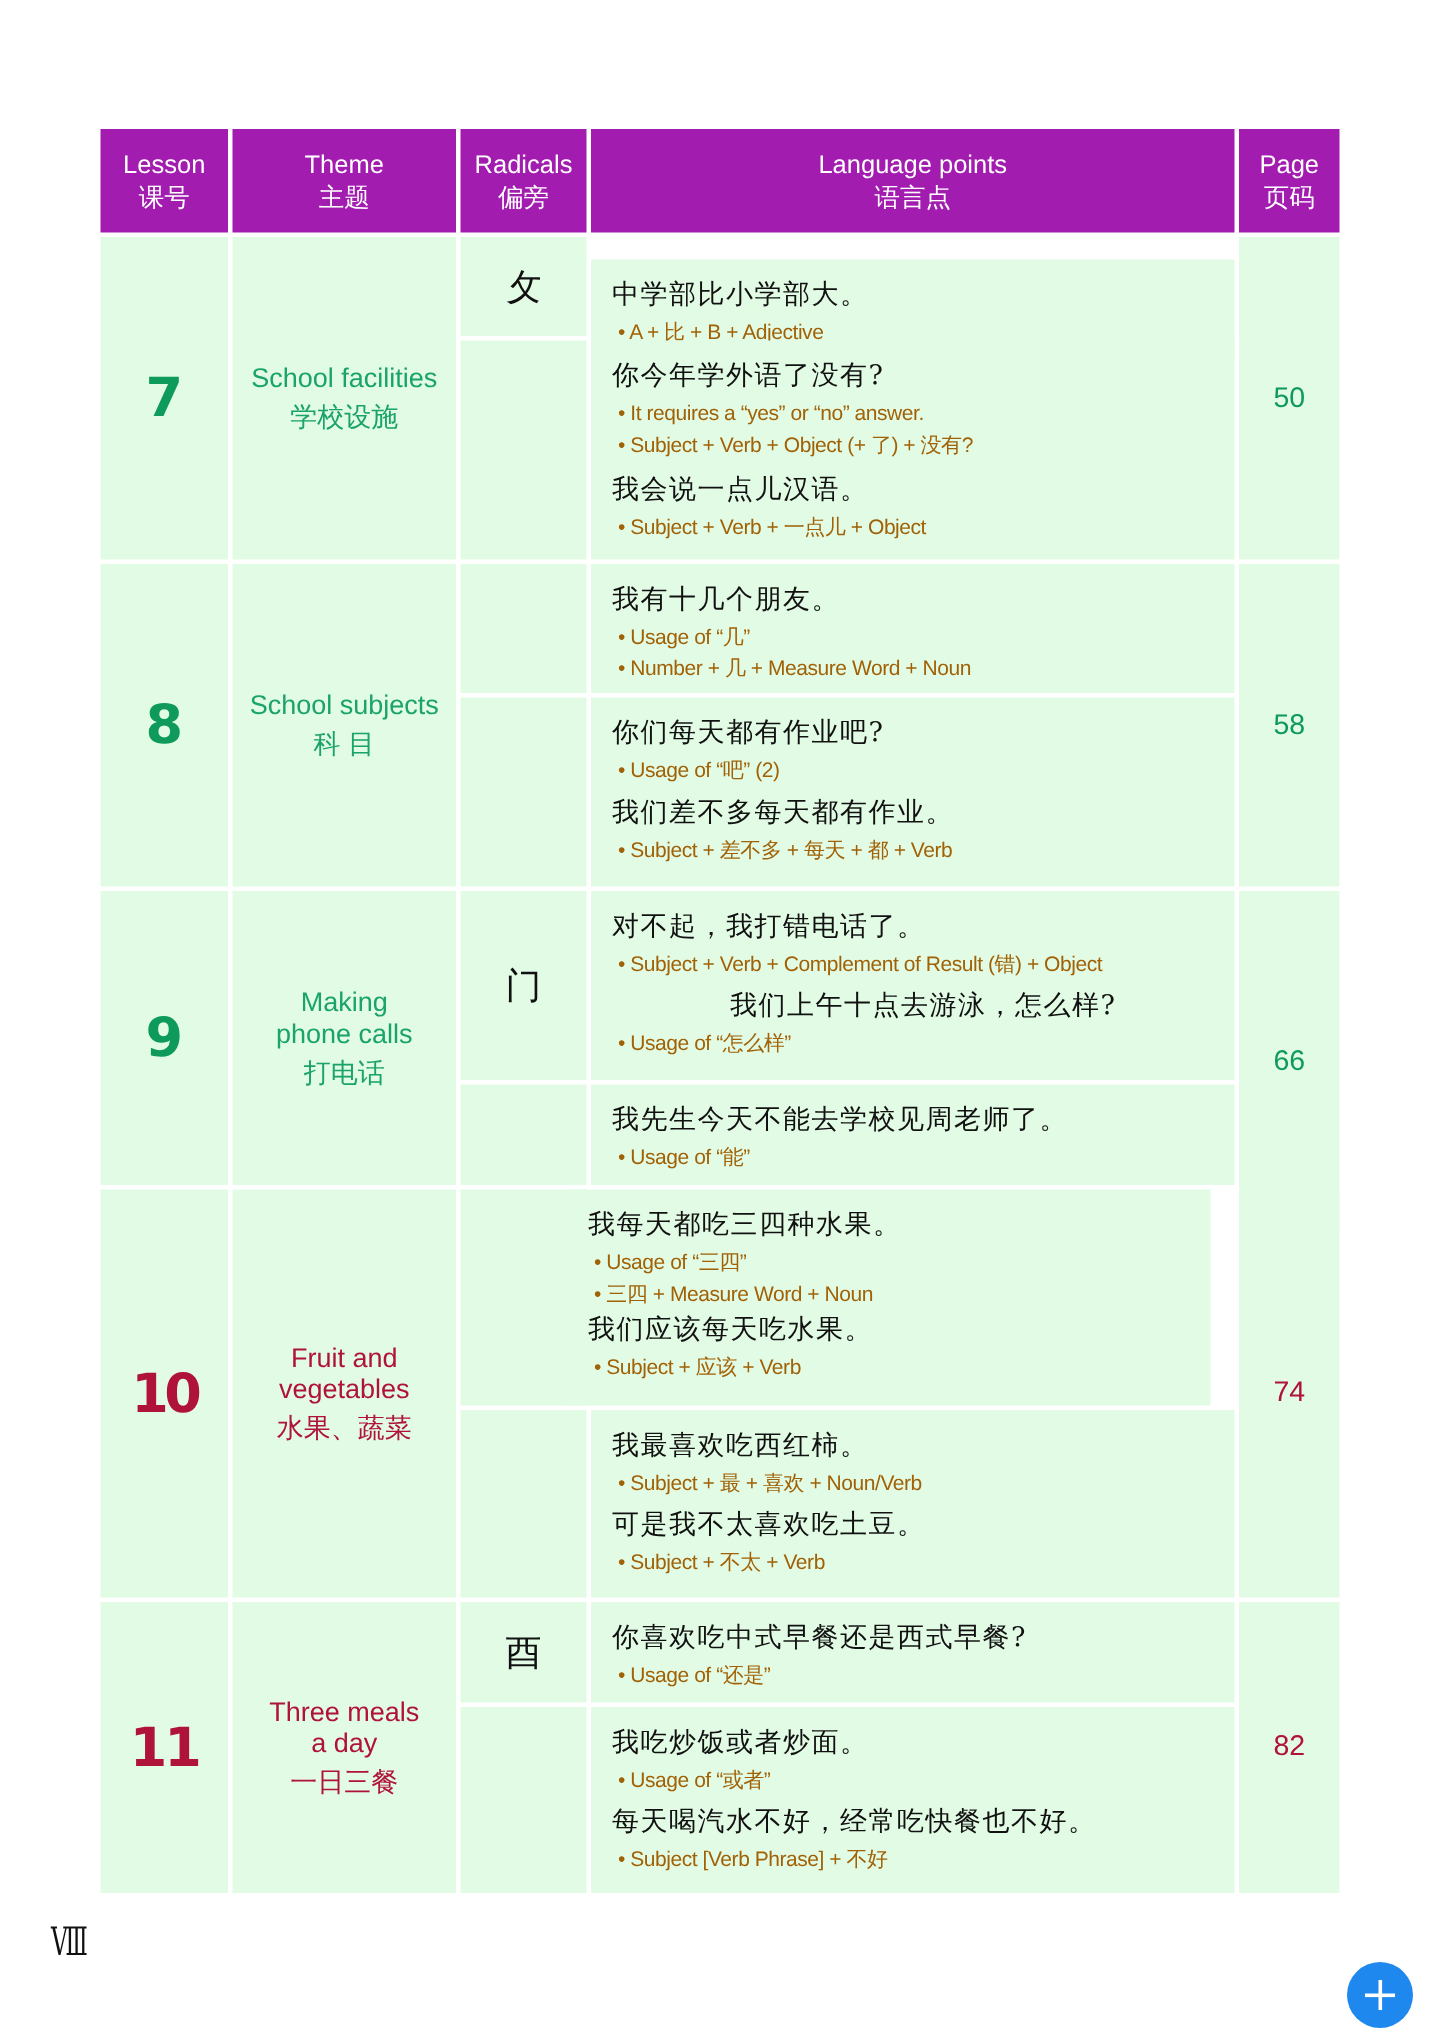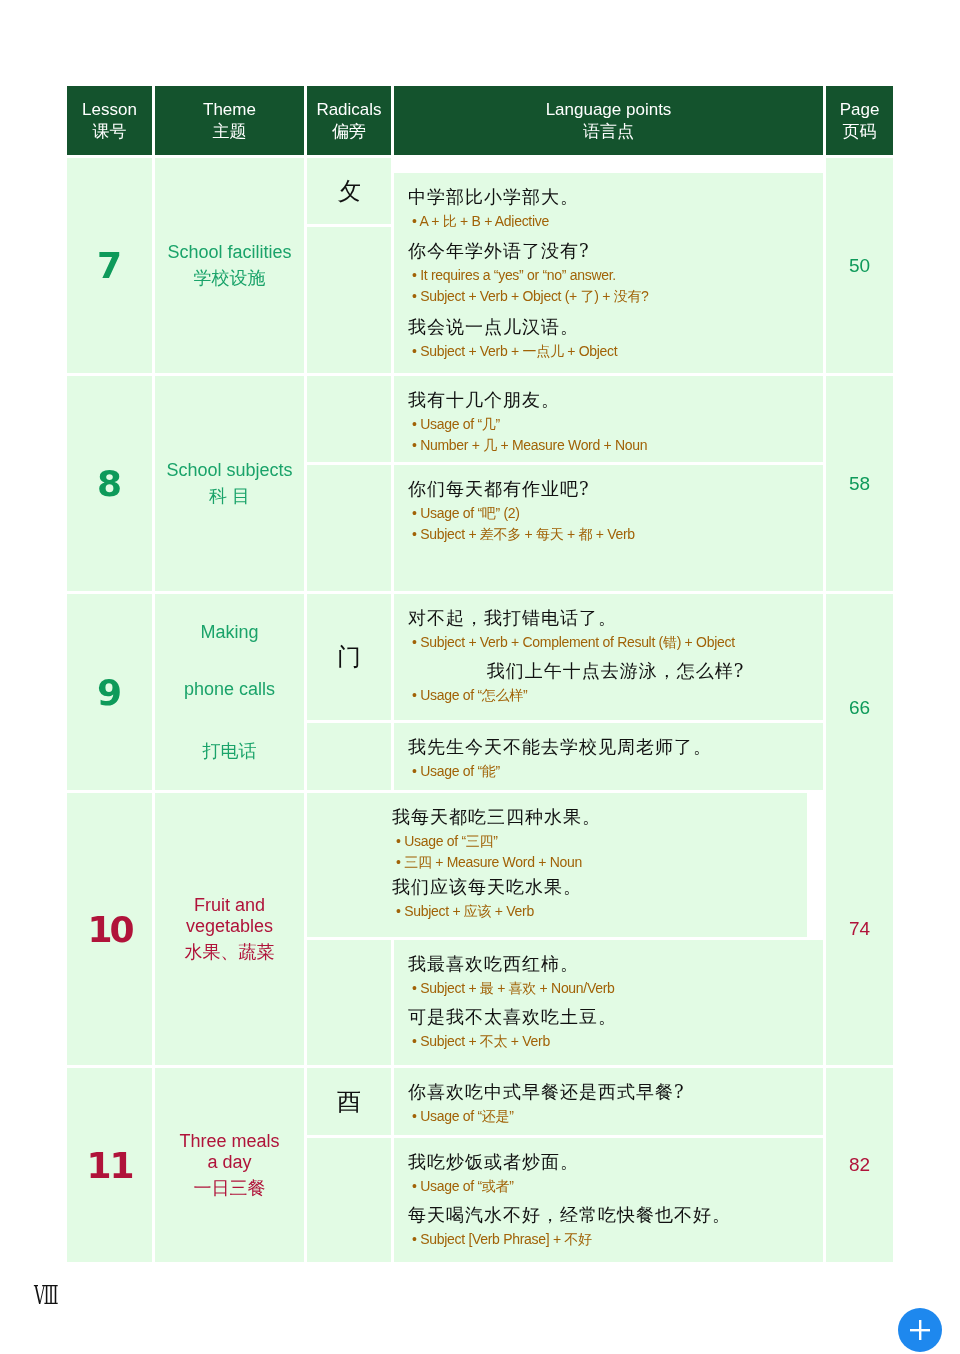--- a/index.html
+++ b/index.html
@@ -1,19 +1,19 @@
 <!DOCTYPE html>
 <html><head>
 <meta charset="utf-8">
 <style>
   html, body { margin:0; padding:0; }
   body { width:960px; height:1354px; background:#ffffff; position:relative; overflow:hidden;
          font-family:"Liberation Sans", "DejaVu Sans", sans-serif; }
   .tbl { position:absolute; left:67px; top:86px; width:826px; }
-  .hdr { position:absolute; top:0; height:69px; background:#14532d; color:#ffffff;
+  .hdr { position:absolute; top:0; height:69px; background:#a21caf; color:#ffffff;
          display:flex; flex-direction:column; align-items:center; justify-content:center;
          font-size:17px; line-height:22px; text-align:center; }
   .cell { position:absolute; background:#e2fbe4; }
   .lesson-num { position:absolute; display:flex; align-items:center; justify-content:center;
          font-family:"DejaVu Sans", sans-serif; font-weight:bold; font-size:36px; }
   .theme { position:absolute; display:flex; flex-direction:column; align-items:center; justify-content:center;
          text-align:center; font-size:18px; line-height:21px; }
   .theme .zh { margin-top:5px; }
   .radical { position:absolute; display:flex; align-items:center; justify-content:center;
          font-family:"DejaVu Serif", serif; font-size:24px; color:#111; }
@@ -89,28 +89,29 @@
   <div class="cell" style="left:240px;top:290px;width:84px;height:86px;"></div>
   <div class="cell" style="left:240px;top:379px;width:84px;height:126px;"></div>
   <div class="cell lp" style="left:327px;top:290px;width:429px;height:86px;">
     <div class="sent">我有十几个朋友。</div>
     <div class="pt">Usage of “几”</div>
     <div class="pt">Number + 几 + Measure Word + Noun</div>
   </div>
   <div class="cell lp" style="left:327px;top:379px;width:429px;height:126px;">
     <div class="sent">你们每天都有作业吧?</div>
     <div class="pt">Usage of “吧” (2)</div>
+    <div class="sent" style="margin-top:4px;">我们差不多每天都有作业。</div>
     <div class="pt">Subject + 差不多 + 每天 + 都 + Verb</div>
   </div>
   <div class="cell page-num greennum" style="left:759px;top:290px;width:67px;height:215px;">58</div>
 
   <div class="cell" style="left:0;top:508px;width:85px;height:196px;"></div>
   <div class="lesson-num greennum" style="left:0;top:508px;width:85px;height:196px;">9</div>
   <div class="cell" style="left:88px;top:508px;width:149px;height:196px;"></div>
-  <div class="theme green" style="left:88px;top:508px;width:149px;height:196px;gap:36px;">
+  <div class="theme green" style="left:88px;top:508px;width:149px;height:196px;">
     <span>Making</span>
     <span>phone calls</span>
     <span class="zh">打电话</span>
   </div>
   <div class="cell radical" style="left:240px;top:508px;width:84px;height:126px;">门</div>
   <div class="cell" style="left:240px;top:637px;width:84px;height:67px;"></div>
   <div class="cell lp" style="left:327px;top:508px;width:429px;height:126px;">
     <div class="sent">对不起，我打错电话了。</div>
     <div class="pt">Subject + Verb + Complement of Result (错) + Object</div>
     <div class="sent" style="margin-top:4px;text-align:center;">我们上午十点去游泳，怎么样?</div>

